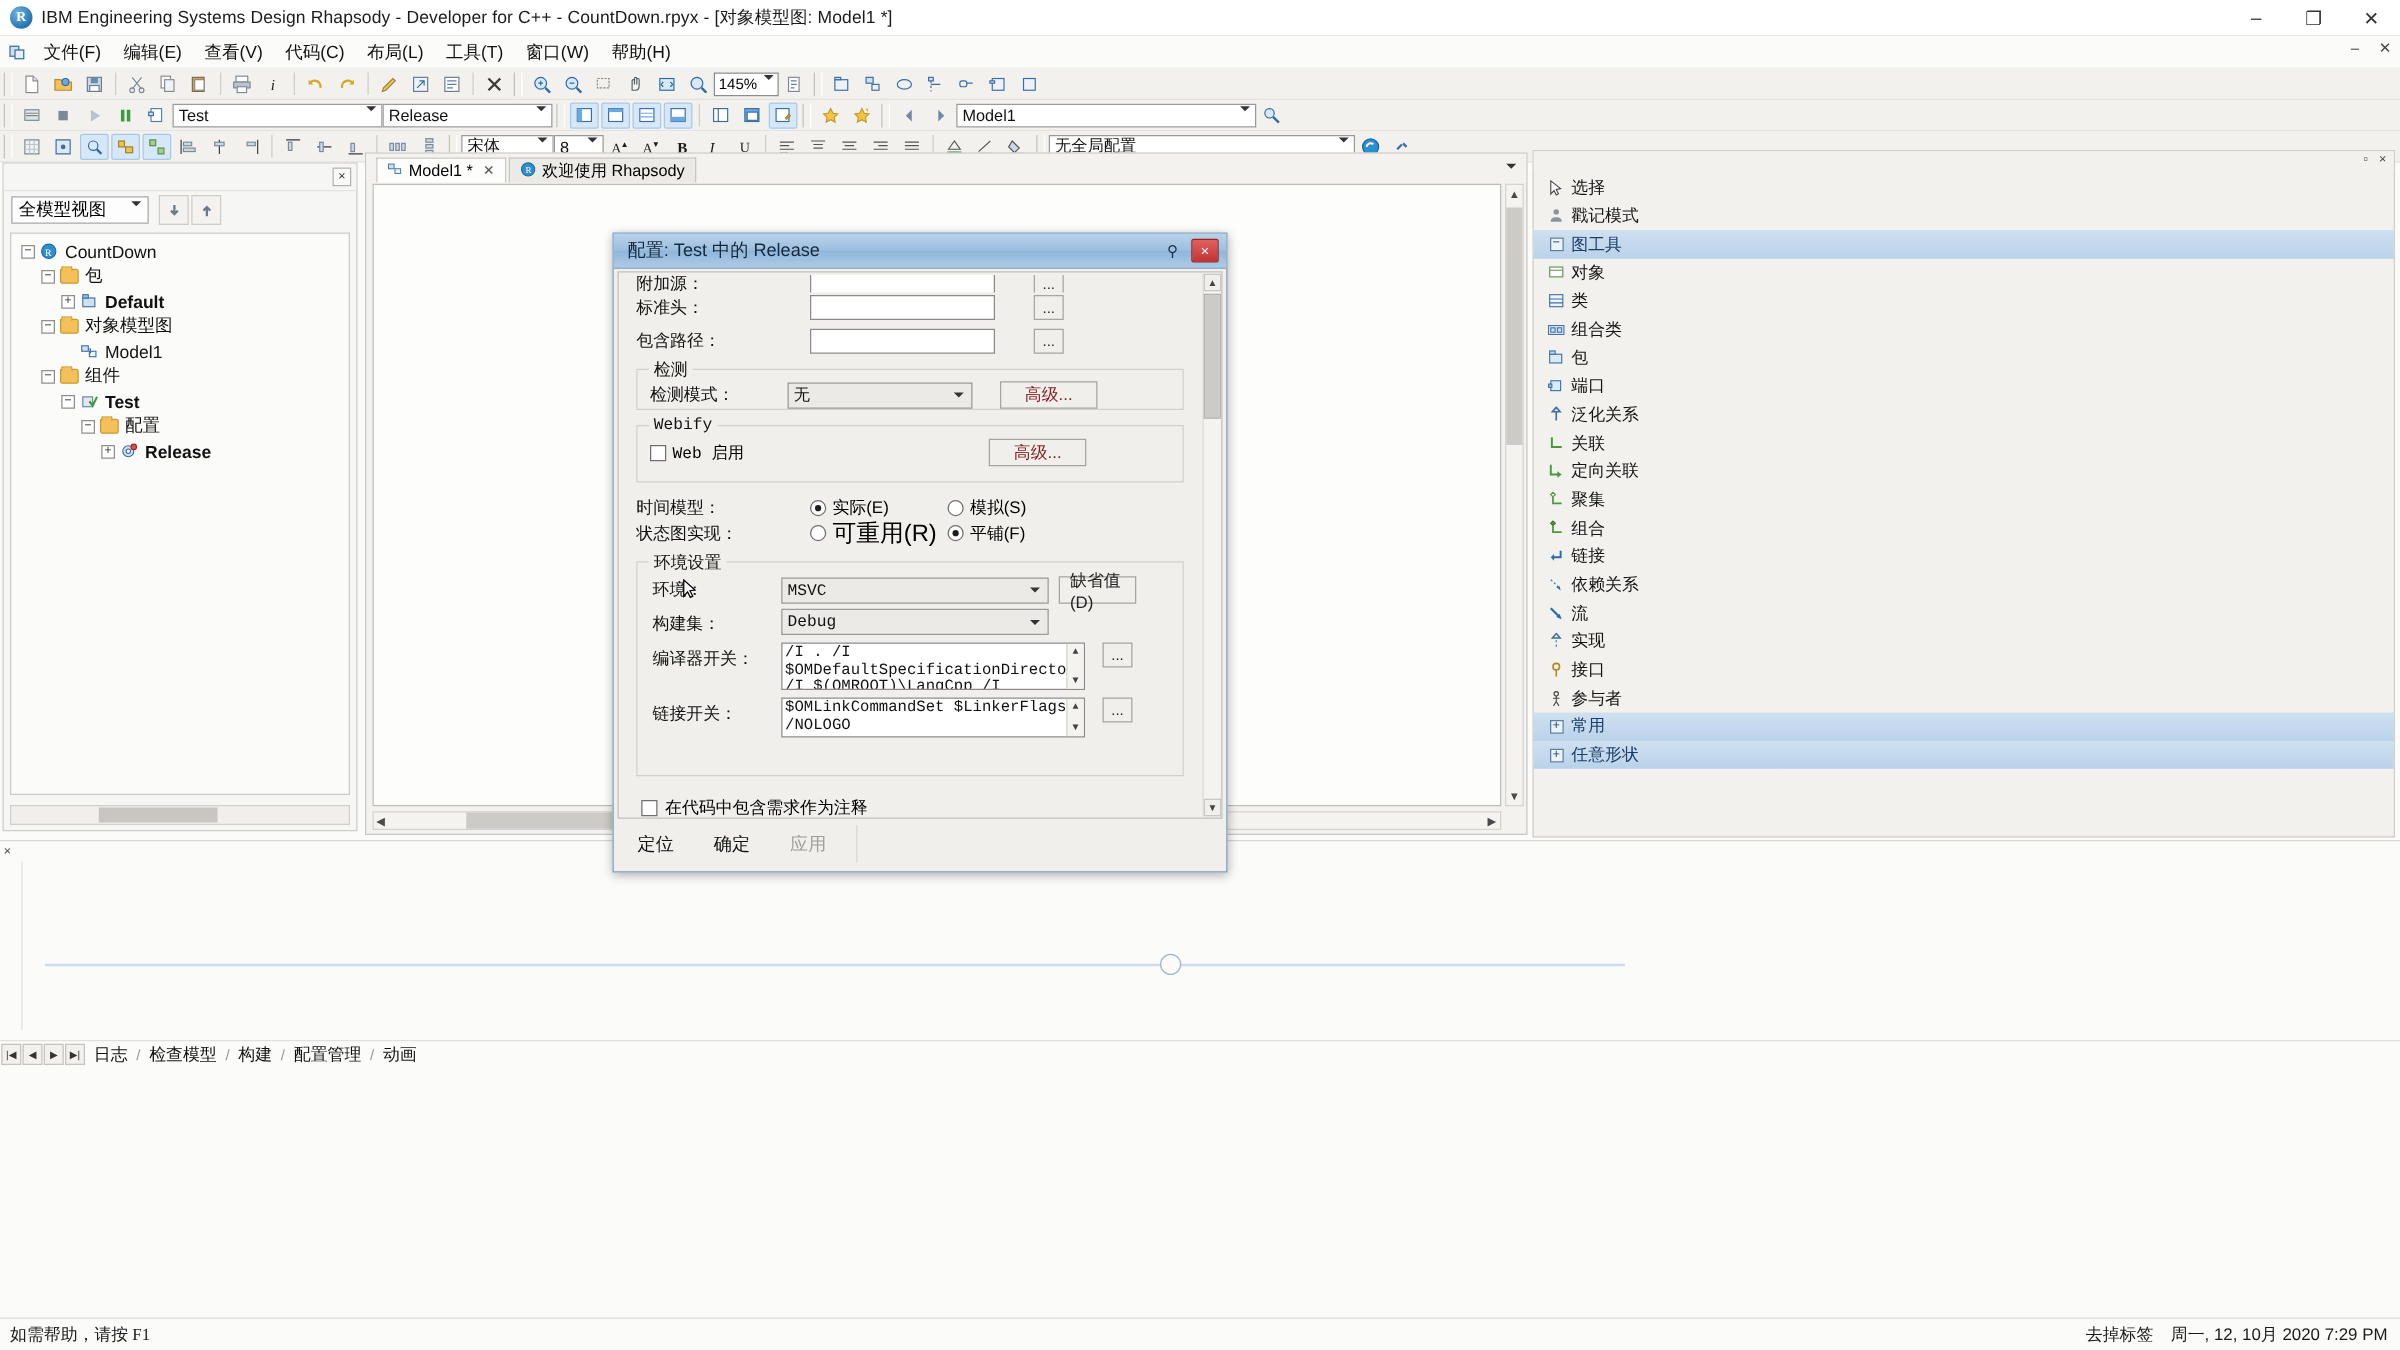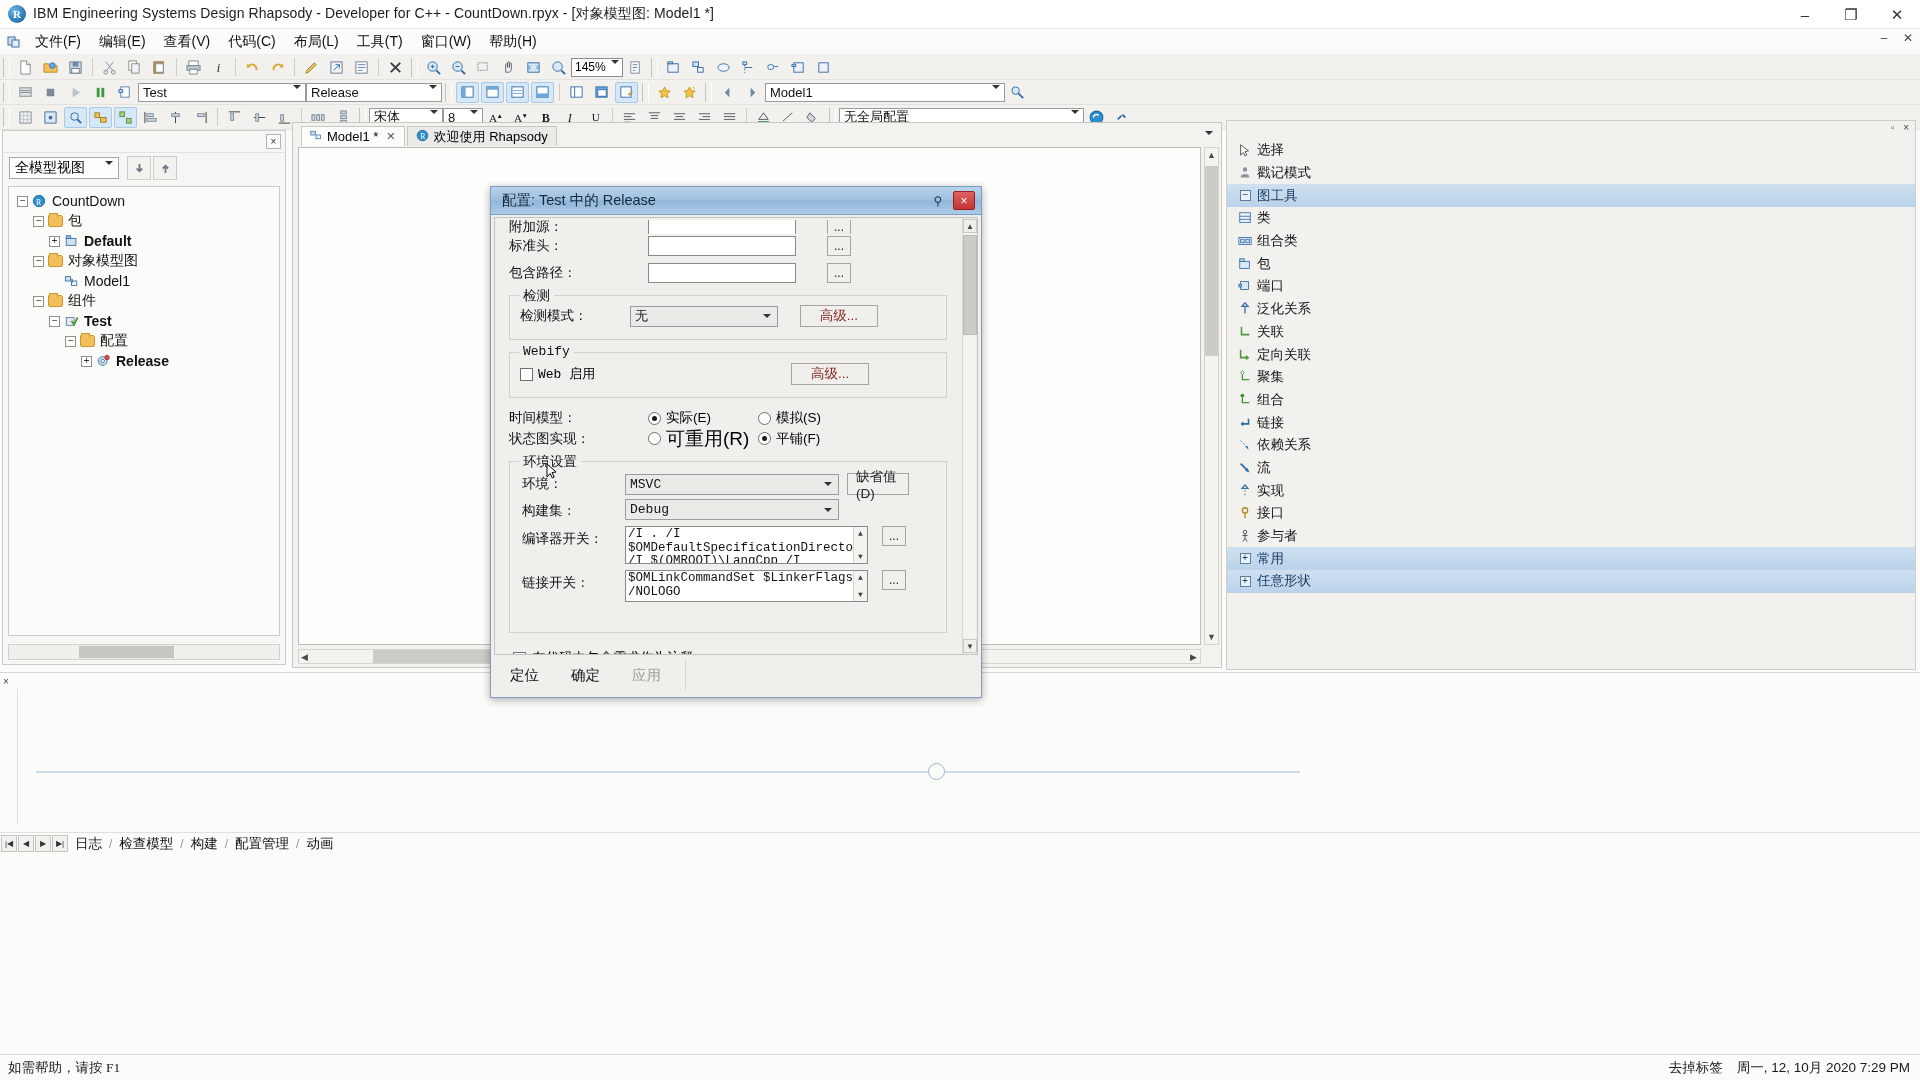--- a/index.html
+++ b/index.html
@@ -1032,20 +1032,29 @@
               <path d="M3 13c0-3 2-4 5-4s5 1 5 4z" fill="#8d94a0"></path>
             </svg>
           </span>
         <span>戳记模式</span>
       </div>
       <div class="tool-row tool-header">
         <span class="ticon">
             <span class="boxexp">−</span>
           </span>
         <span>图工具</span>
+      </div>
+      <div class="tool-row">
+        <span class="ticon">
+            <svg width="14" height="14" viewBox="0 0 16 16">
+              <rect x="2" y="3" width="12" height="9" fill="#fff" stroke="#5f8f4f"></rect>
+              <path d="M2 6h12" stroke="#5f8f4f"></path>
+            </svg>
+          </span>
+        <span>对象</span>
       </div>
       <div class="tool-row">
         <span class="ticon">
             <svg width="14" height="14" viewBox="0 0 16 16">
               <rect x="2" y="2" width="12" height="11" fill="#eef4fb" stroke="#3a6ea5"></rect>
               <path d="M2 6h12M2 9.5h12" stroke="#3a6ea5"></path>
             </svg>
           </span>
         <span>类</span>
       </div>
@@ -1243,21 +1252,21 @@
             <div class="ftext" style="width:148px"></div>
             <div class="dots">...</div>
           </div>
 
           <div class="frow">
             <div class="flabel" style="width:118px">包含路径：</div>
             <div class="ftext" style="width:148px"></div>
             <div class="dots">...</div>
           </div>
 
-          <div class="group" style="height:45px">
+          <div class="group" style="height:33px">
             <div class="legend">检测</div>
             <div style="display:flex;align-items:center;padding:9px 0 0 10px">
               <div class="flabel" style="width:110px">检测模式：</div>
               <div class="select" style="width:148px">
                 <span>无</span>
                 <span class="arr">
                     <span class="caret-dn"></span>
                   </span>
               </div>
               <div class="btn disabled" style="width:78px;margin-left:22px">高级...</div>

